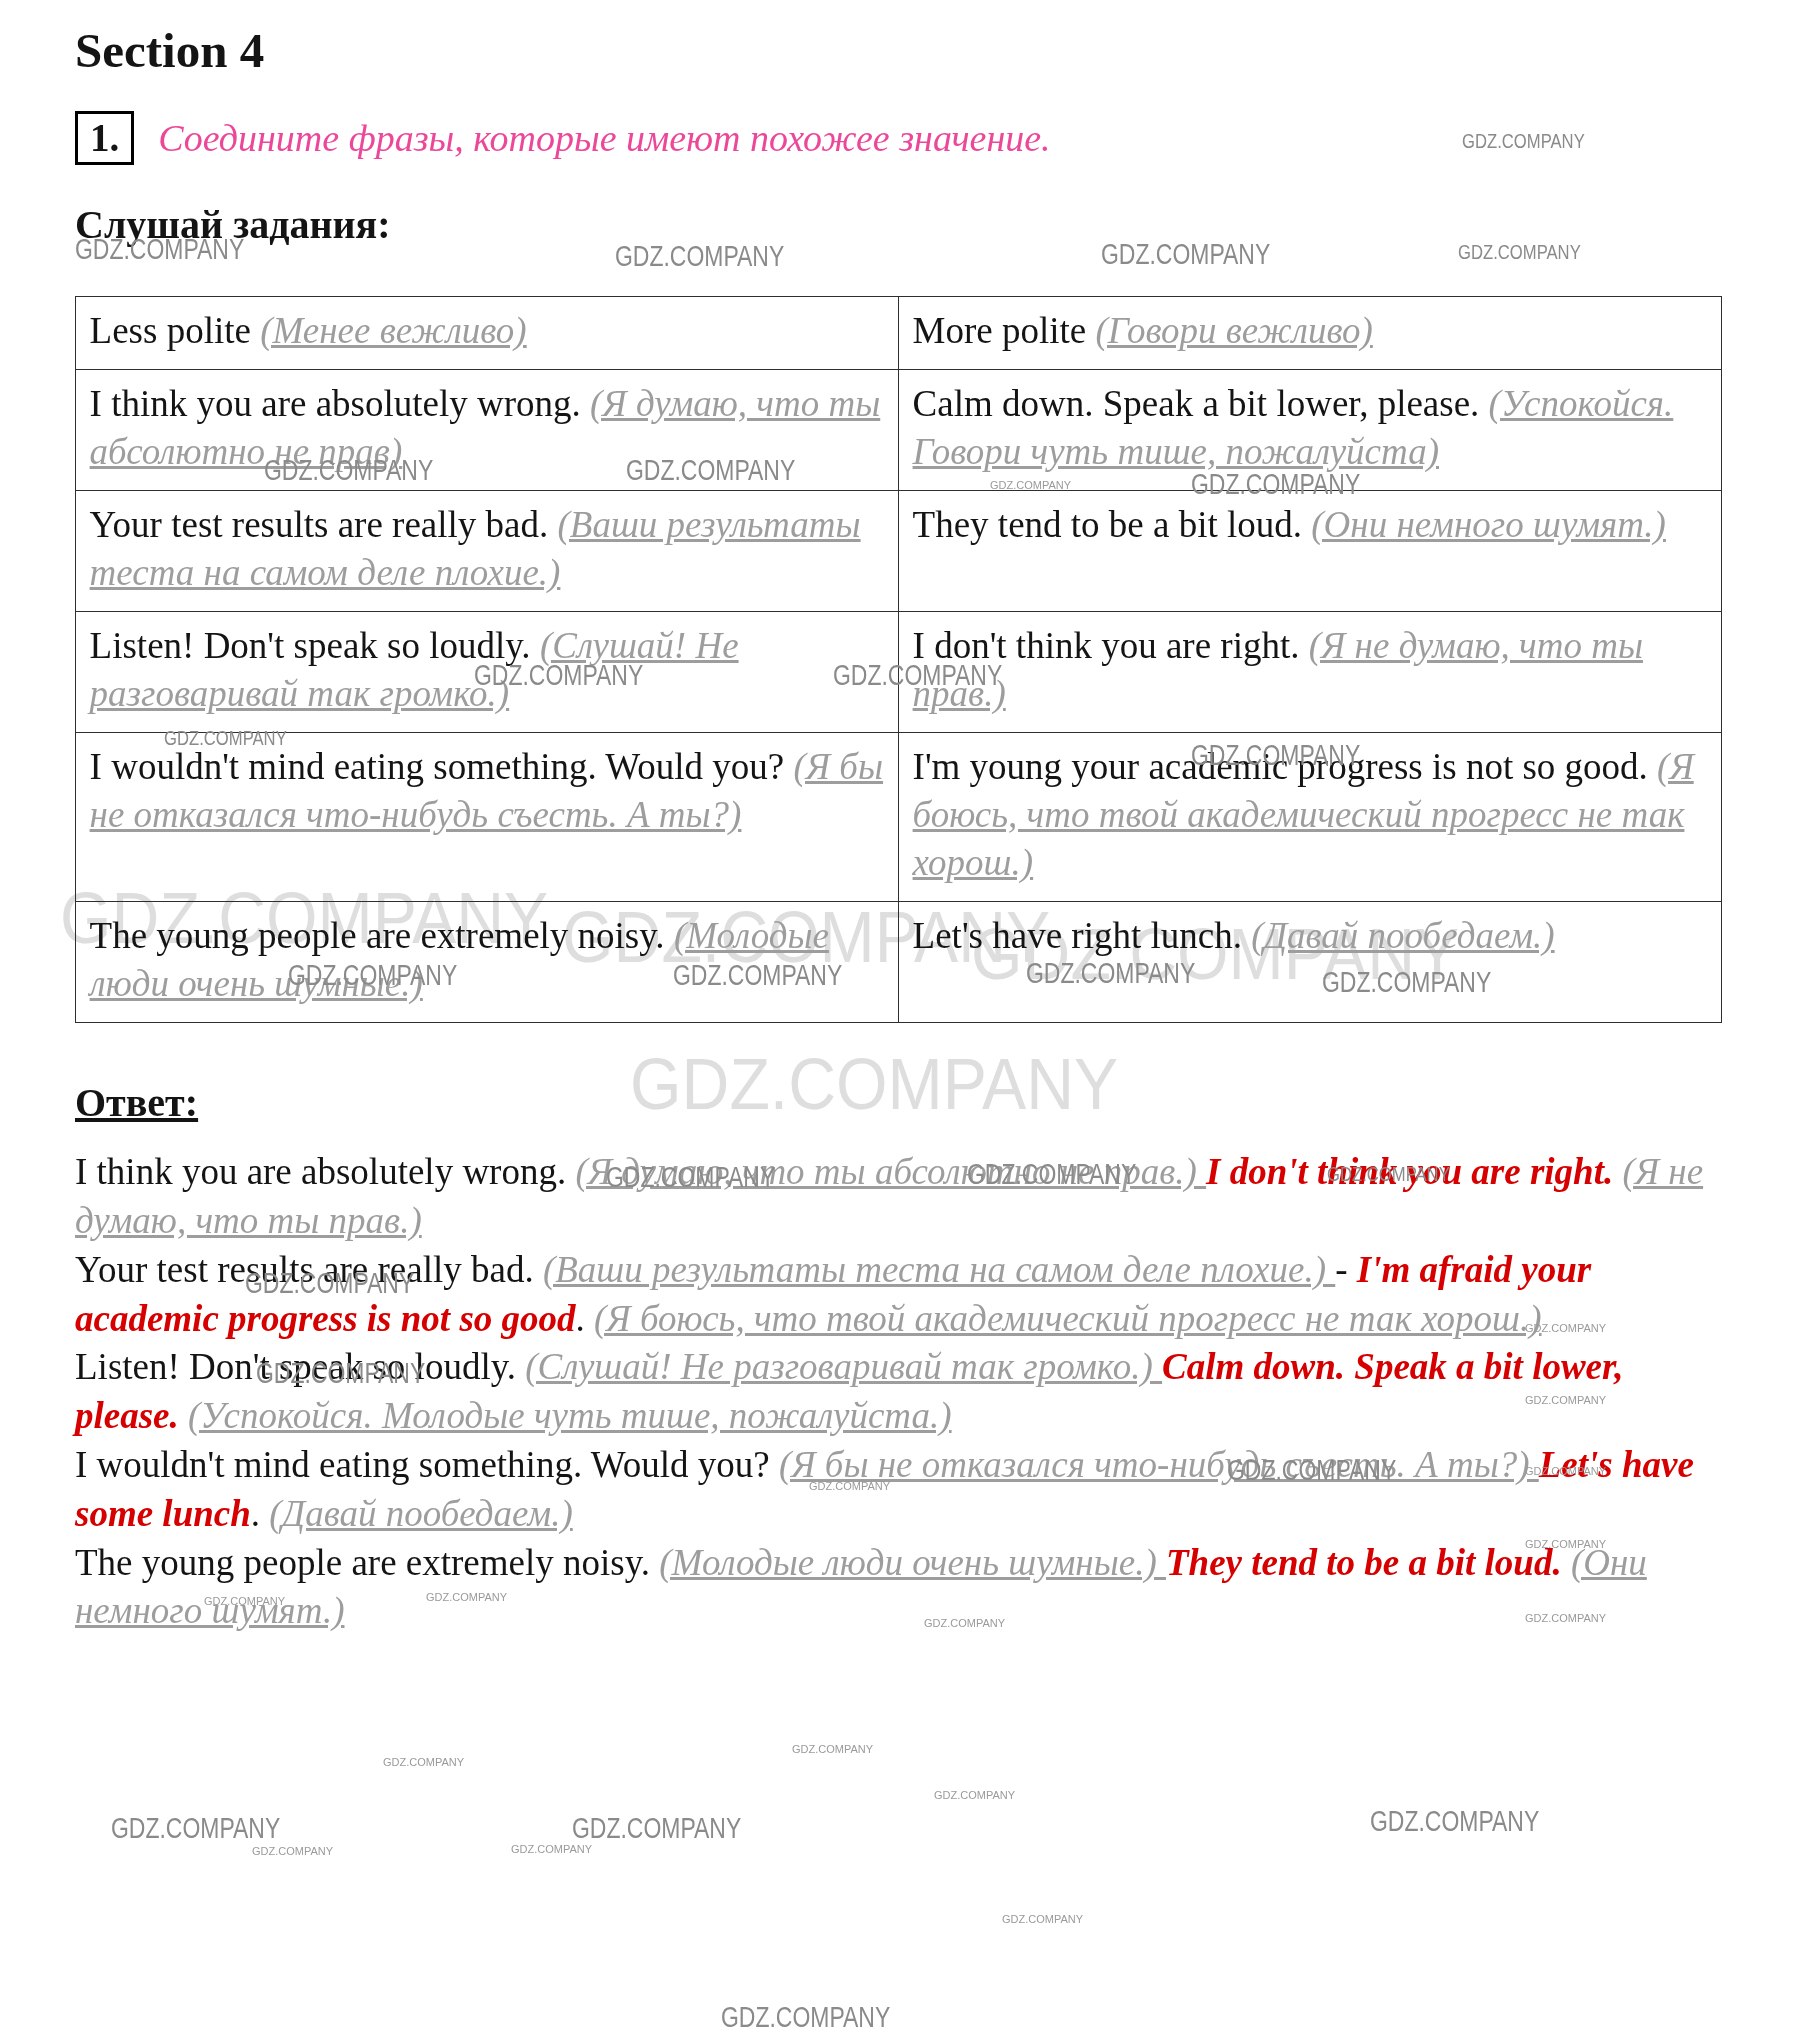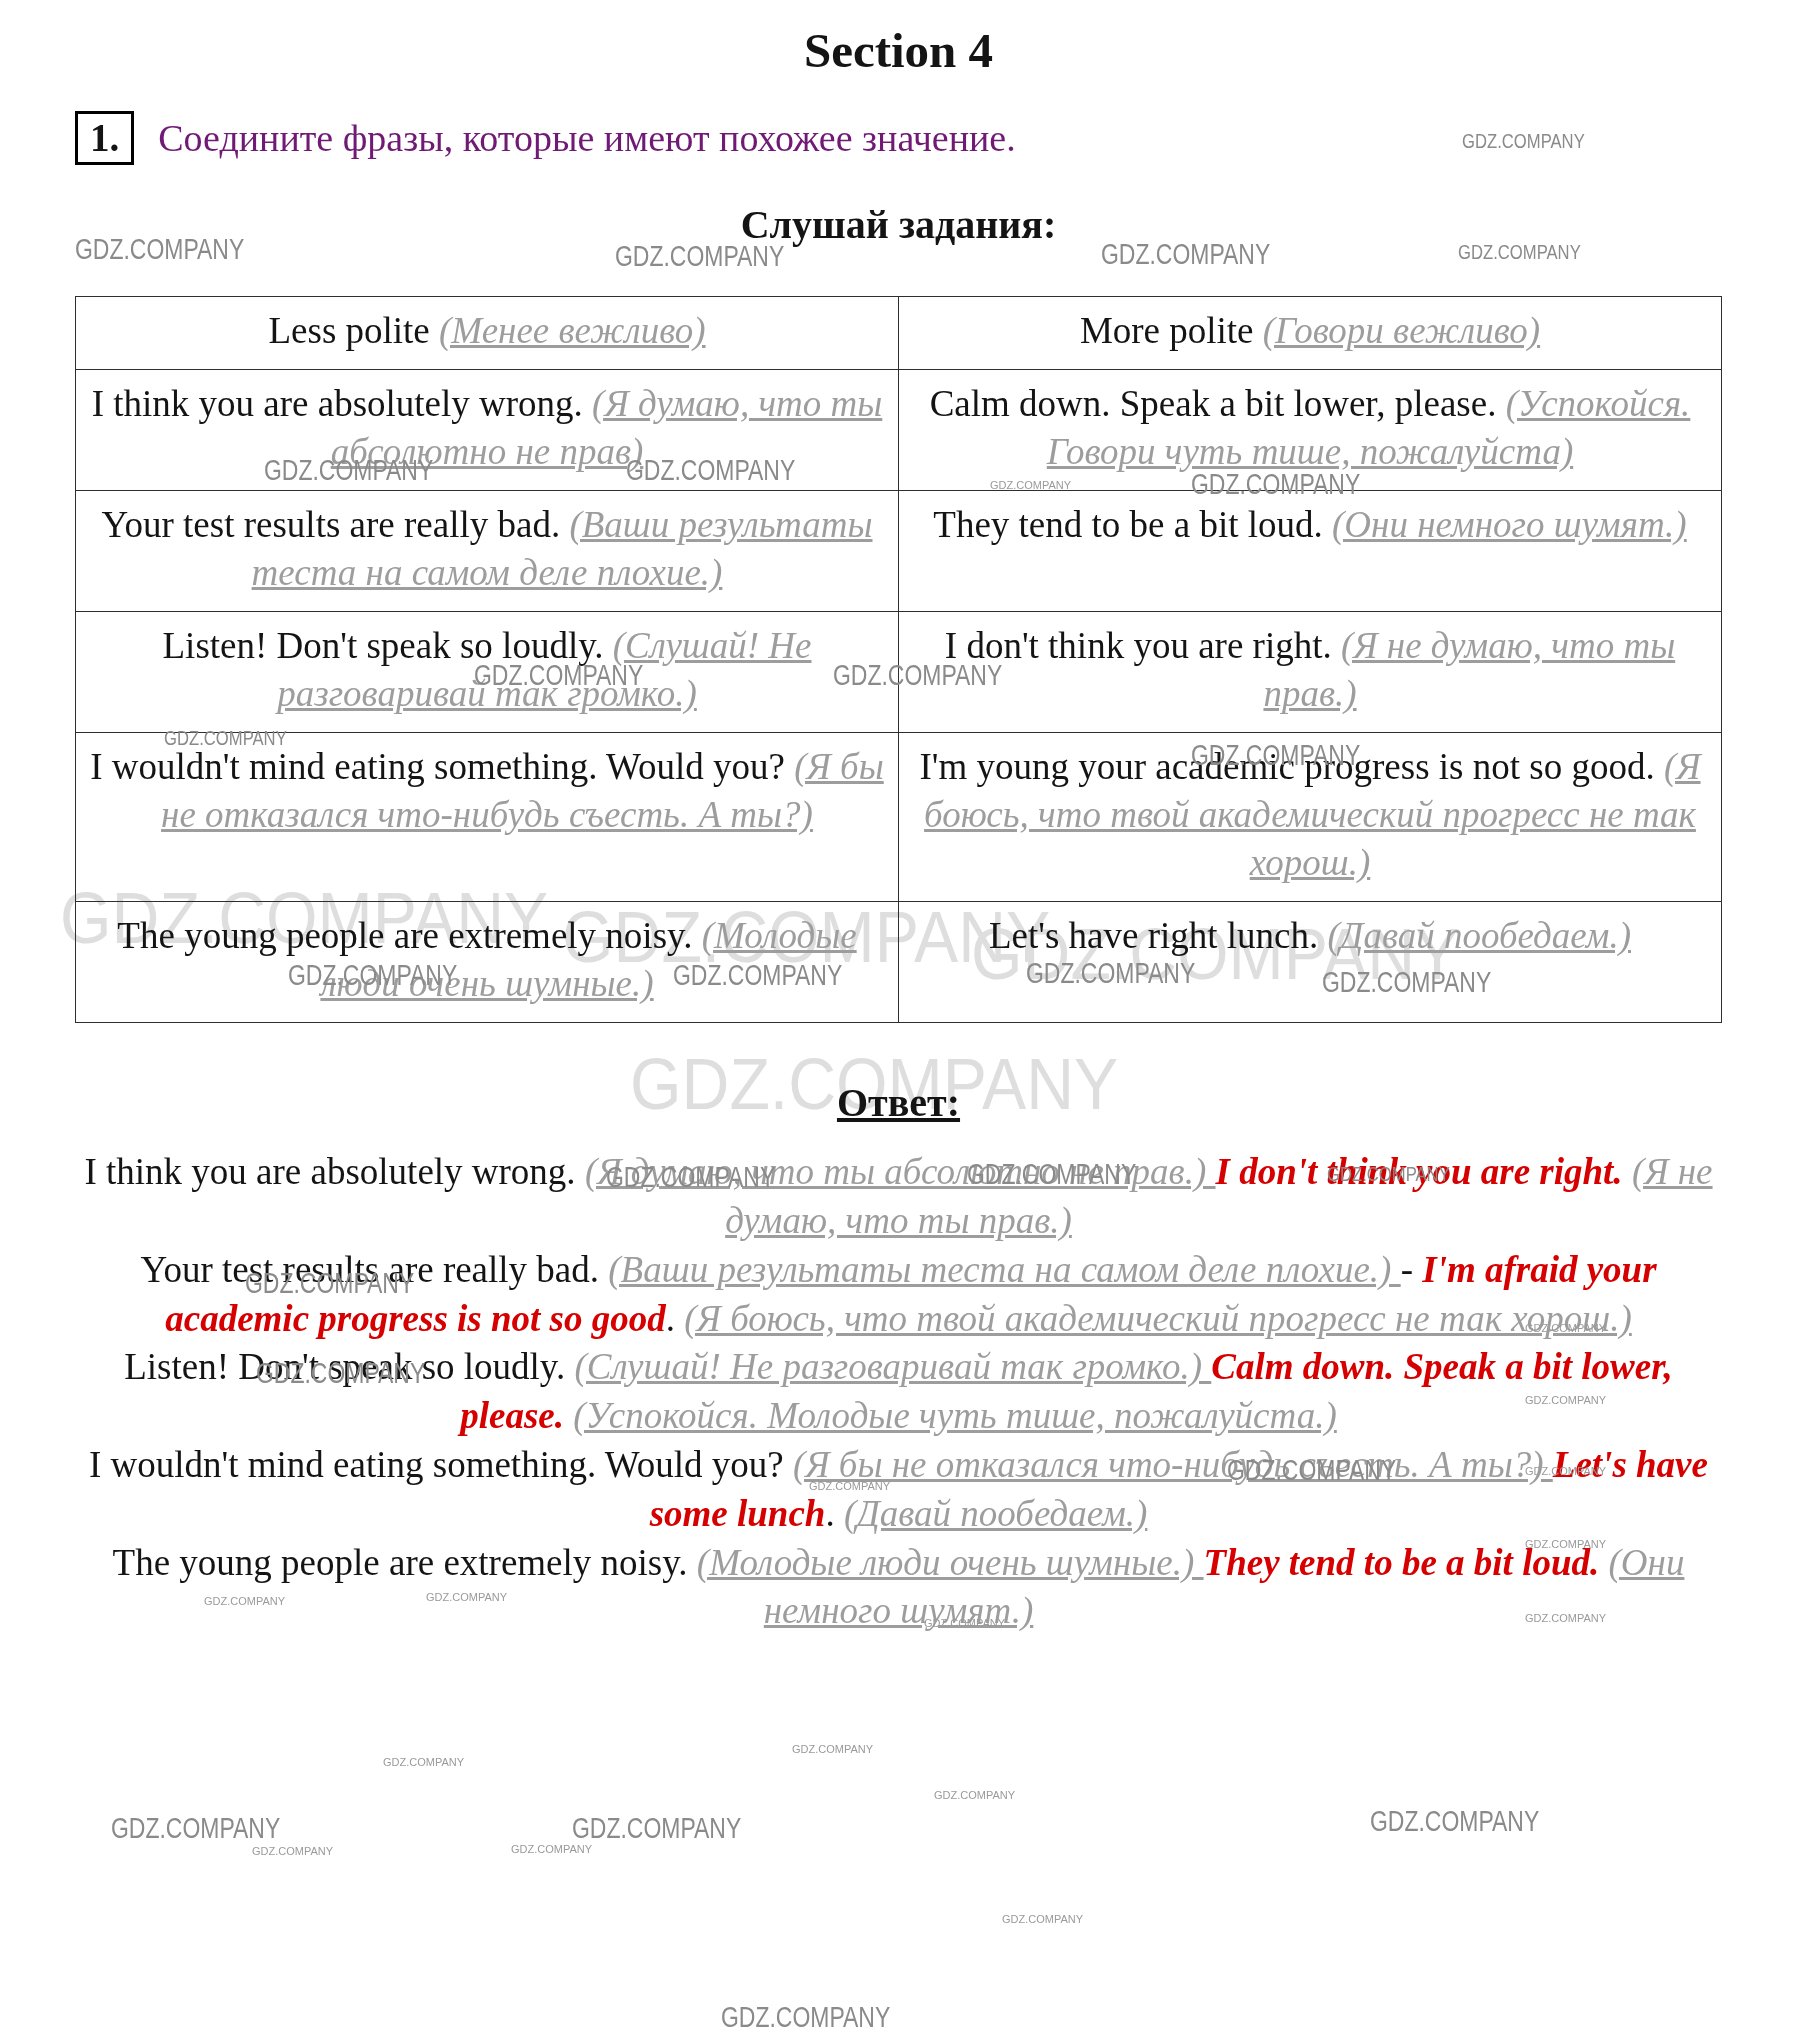--- a/index.html
+++ b/index.html
@@ -5,21 +5,21 @@
   * { margin: 0; padding: 0; box-sizing: border-box; }
   html, body { background: #ffffff; }
   body {
     width: 1794px;
     height: 2036px;
     position: relative;
     overflow: hidden;
     font-family: "Liberation Serif", serif;
     color: #141414;
   }
-  .page { padding: 22px 72px 0 75px; position: relative; z-index: 2; text-align: center; }
+  .page { padding: 22px 72px 0 75px; position: relative; z-index: 2; }
 
   .section-title {
     font-size: 49px;
     font-weight: bold;
     margin-bottom: 32px;
   }
 
   .task-row {
     display: flex;
     align-items: flex-start;
@@ -28,21 +28,22 @@
   }
   .task-num {
     border: 3.4px solid #000;
     font-weight: bold;
     font-size: 39px;
     line-height: 1.15;
     padding: 1.7px 12px;
     flex: 0 0 auto;
   }
   .task-text {
-    color: #701a75;
+    font-style: italic;
+    color: #ec4899;
     font-size: 38px;
     padding-top: 5.1px;
   }
 
   .sub-label {
     font-weight: bold;
     font-size: 40px;
     margin-bottom: 48px;
   }
 

